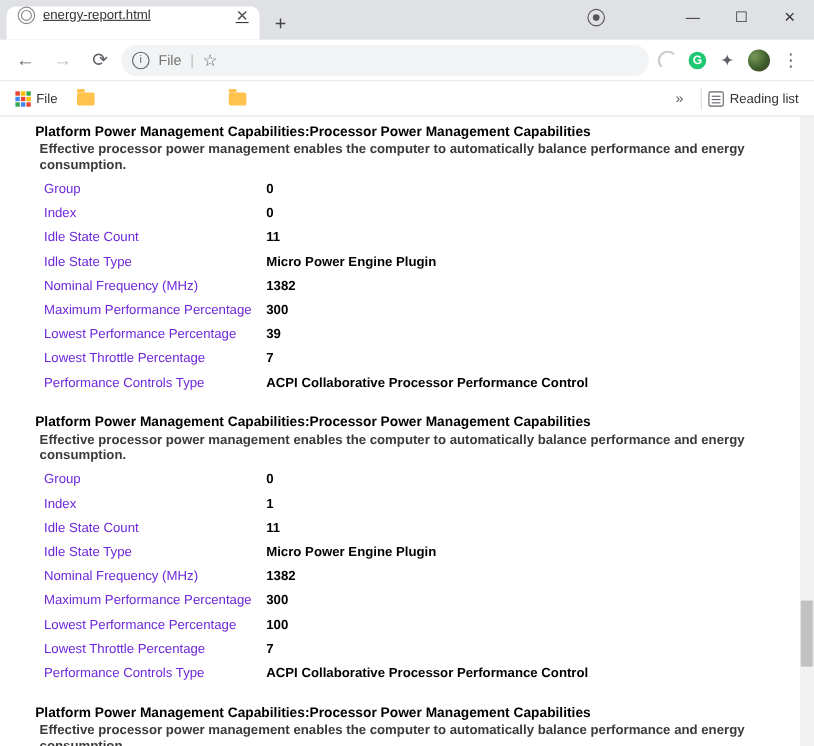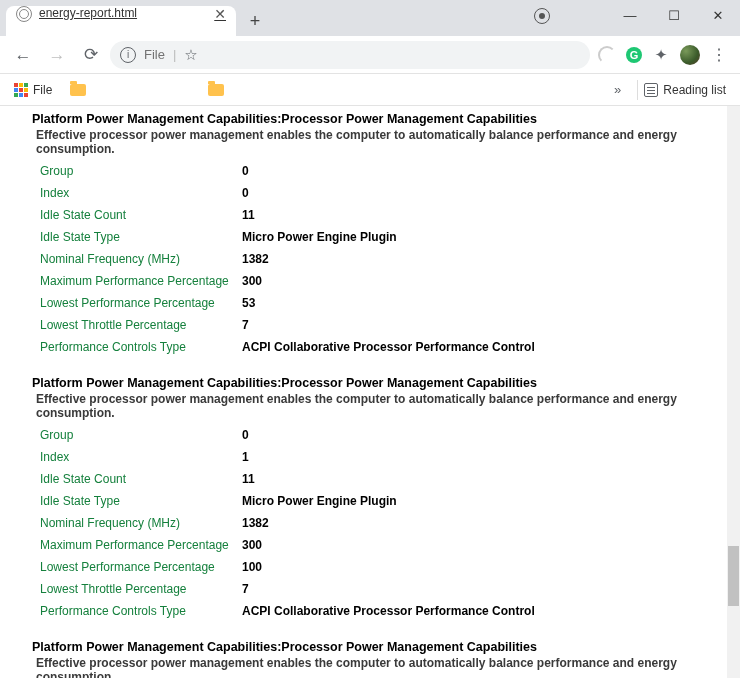--- a/index.html
+++ b/index.html
@@ -163,21 +163,21 @@
     color:#3a3a3a;
     margin-bottom:4px;
     margin-left:4px;
     font-weight:bold;
   }
   .row {
     display:flex;
     padding:4px 0 4px 8px;
     font-size:12px;
   }
-  .row .label { width:202px; color:#15803d; }
+  .row .label { width:202px; color:#6d28d9; }
   .row .value { font-weight:bold; color:#000; }
 
   
   .scrollbar-track {
     position:absolute; right:0; top:106px; bottom:0; width:13px; background:#f1f1f1;
   }
   .scrollbar-thumb {
     position:absolute; right:1px; width:11px; background:#c1c1c1; height:60px; top:440px; border-radius:0;
   }
 </style>
@@ -267,21 +267,21 @@
       <div class="row">
         <div class="label">Nominal Frequency (MHz)</div>
         <div class="value">1382</div>
       </div>
       <div class="row">
         <div class="label">Maximum Performance Percentage</div>
         <div class="value">300</div>
       </div>
       <div class="row">
         <div class="label">Lowest Performance Percentage</div>
-        <div class="value">53</div>
+        <div class="value">39</div>
       </div>
       <div class="row">
         <div class="label">Lowest Throttle Percentage</div>
         <div class="value">7</div>
       </div>
       <div class="row">
         <div class="label">Performance Controls Type</div>
         <div class="value">ACPI Collaborative Processor Performance Control</div>
       </div>
     </div>

